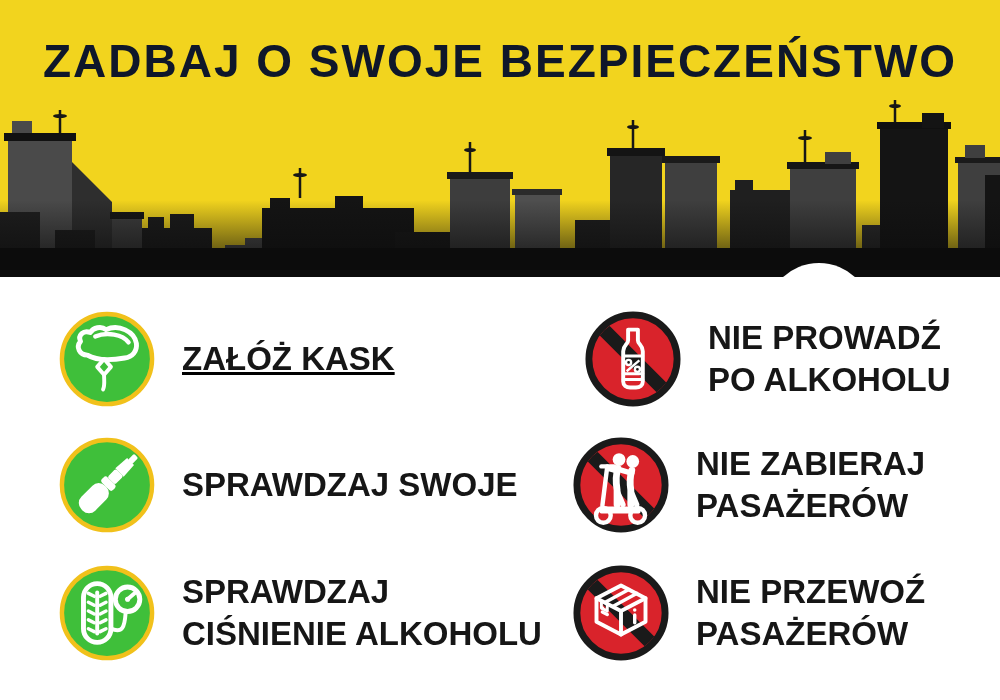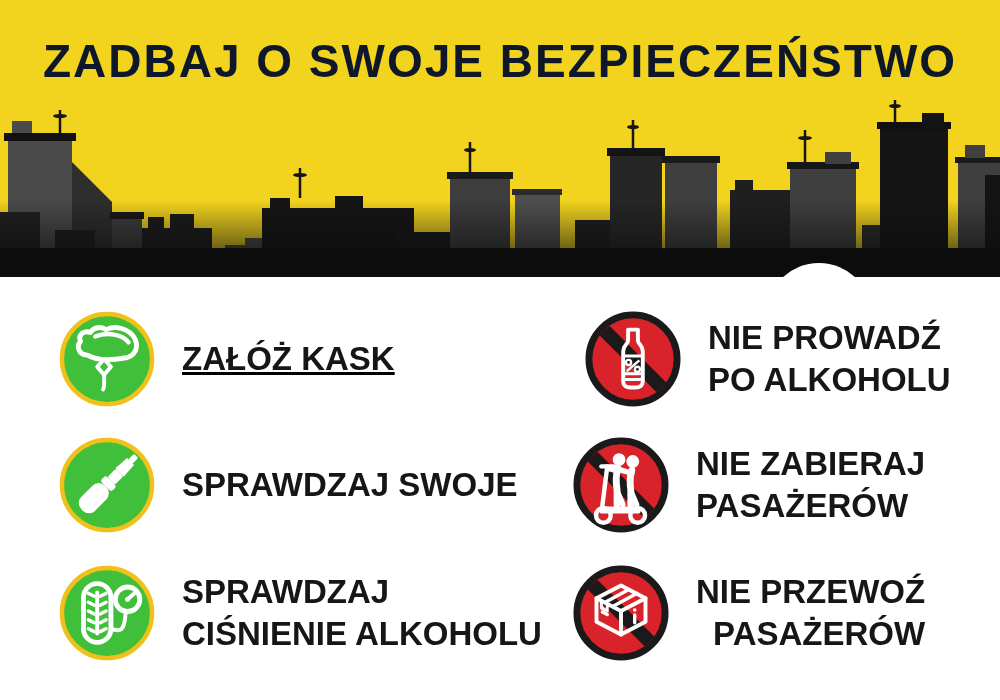--- a/index.html
+++ b/index.html
@@ -19,21 +19,21 @@
     color:#0f172a;
   }
   .skyline{position:absolute;left:0;top:100px;width:1000px;height:177px;}
   .content{position:absolute;left:0;top:277px;width:1000px;height:423px;background:#fff;}
   .row{position:absolute;display:flex;align-items:center;gap:26px;}
   .row.l1{left:58px;top:310px;text-decoration:underline;}
   .row.l2{left:58px;top:436px;}
   .row.l3{left:58px;top:564px;}
   .row.r1{left:584px;top:310px;}
   .row.r2{left:572px;top:436px;}
-  .row.r3{left:572px;top:564px;text-align:right;}
+  .row.r3{left:572px;top:564px;}
   .badge{width:98px;height:98px;flex:0 0 98px;}
   .badge svg{display:block;width:98px;height:98px;}
   .label{
     display:flex;flex-direction:column;justify-content:center;
     font-size:33px;font-weight:bold;line-height:1.28;color:#161616;
     white-space:nowrap;
   }
 </style>
 </head>
 <body>

